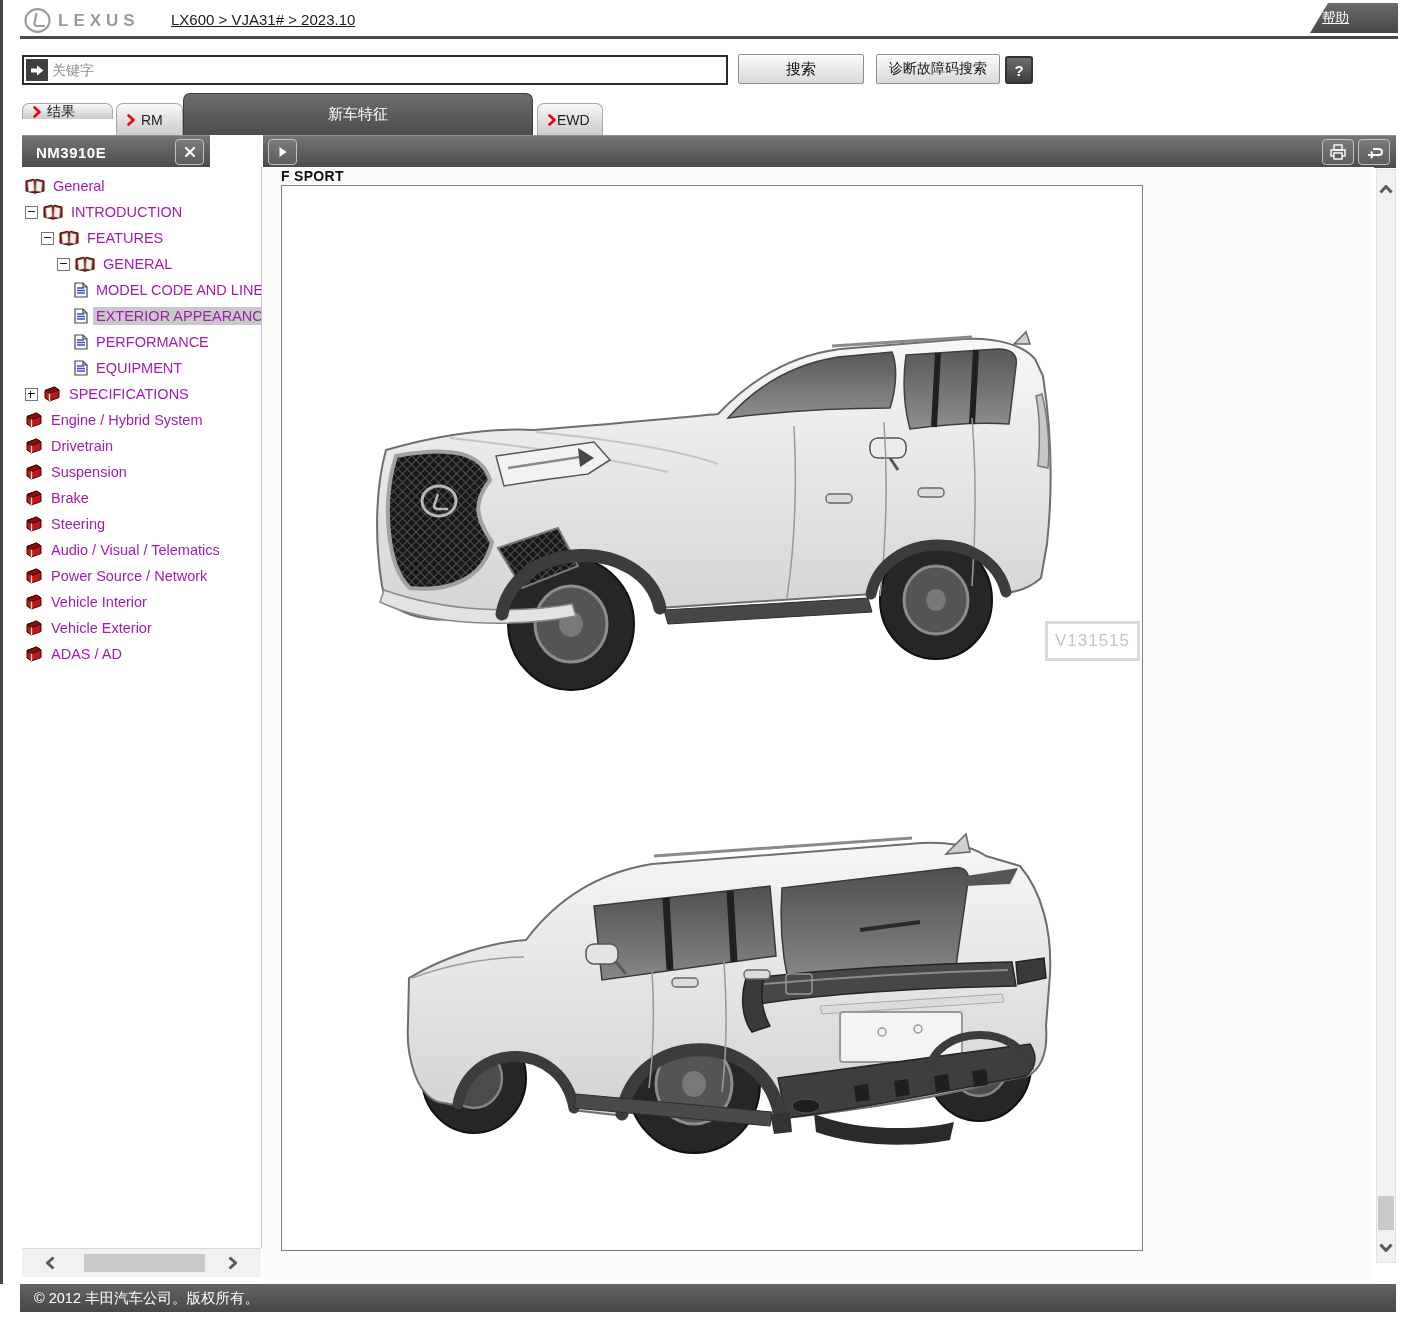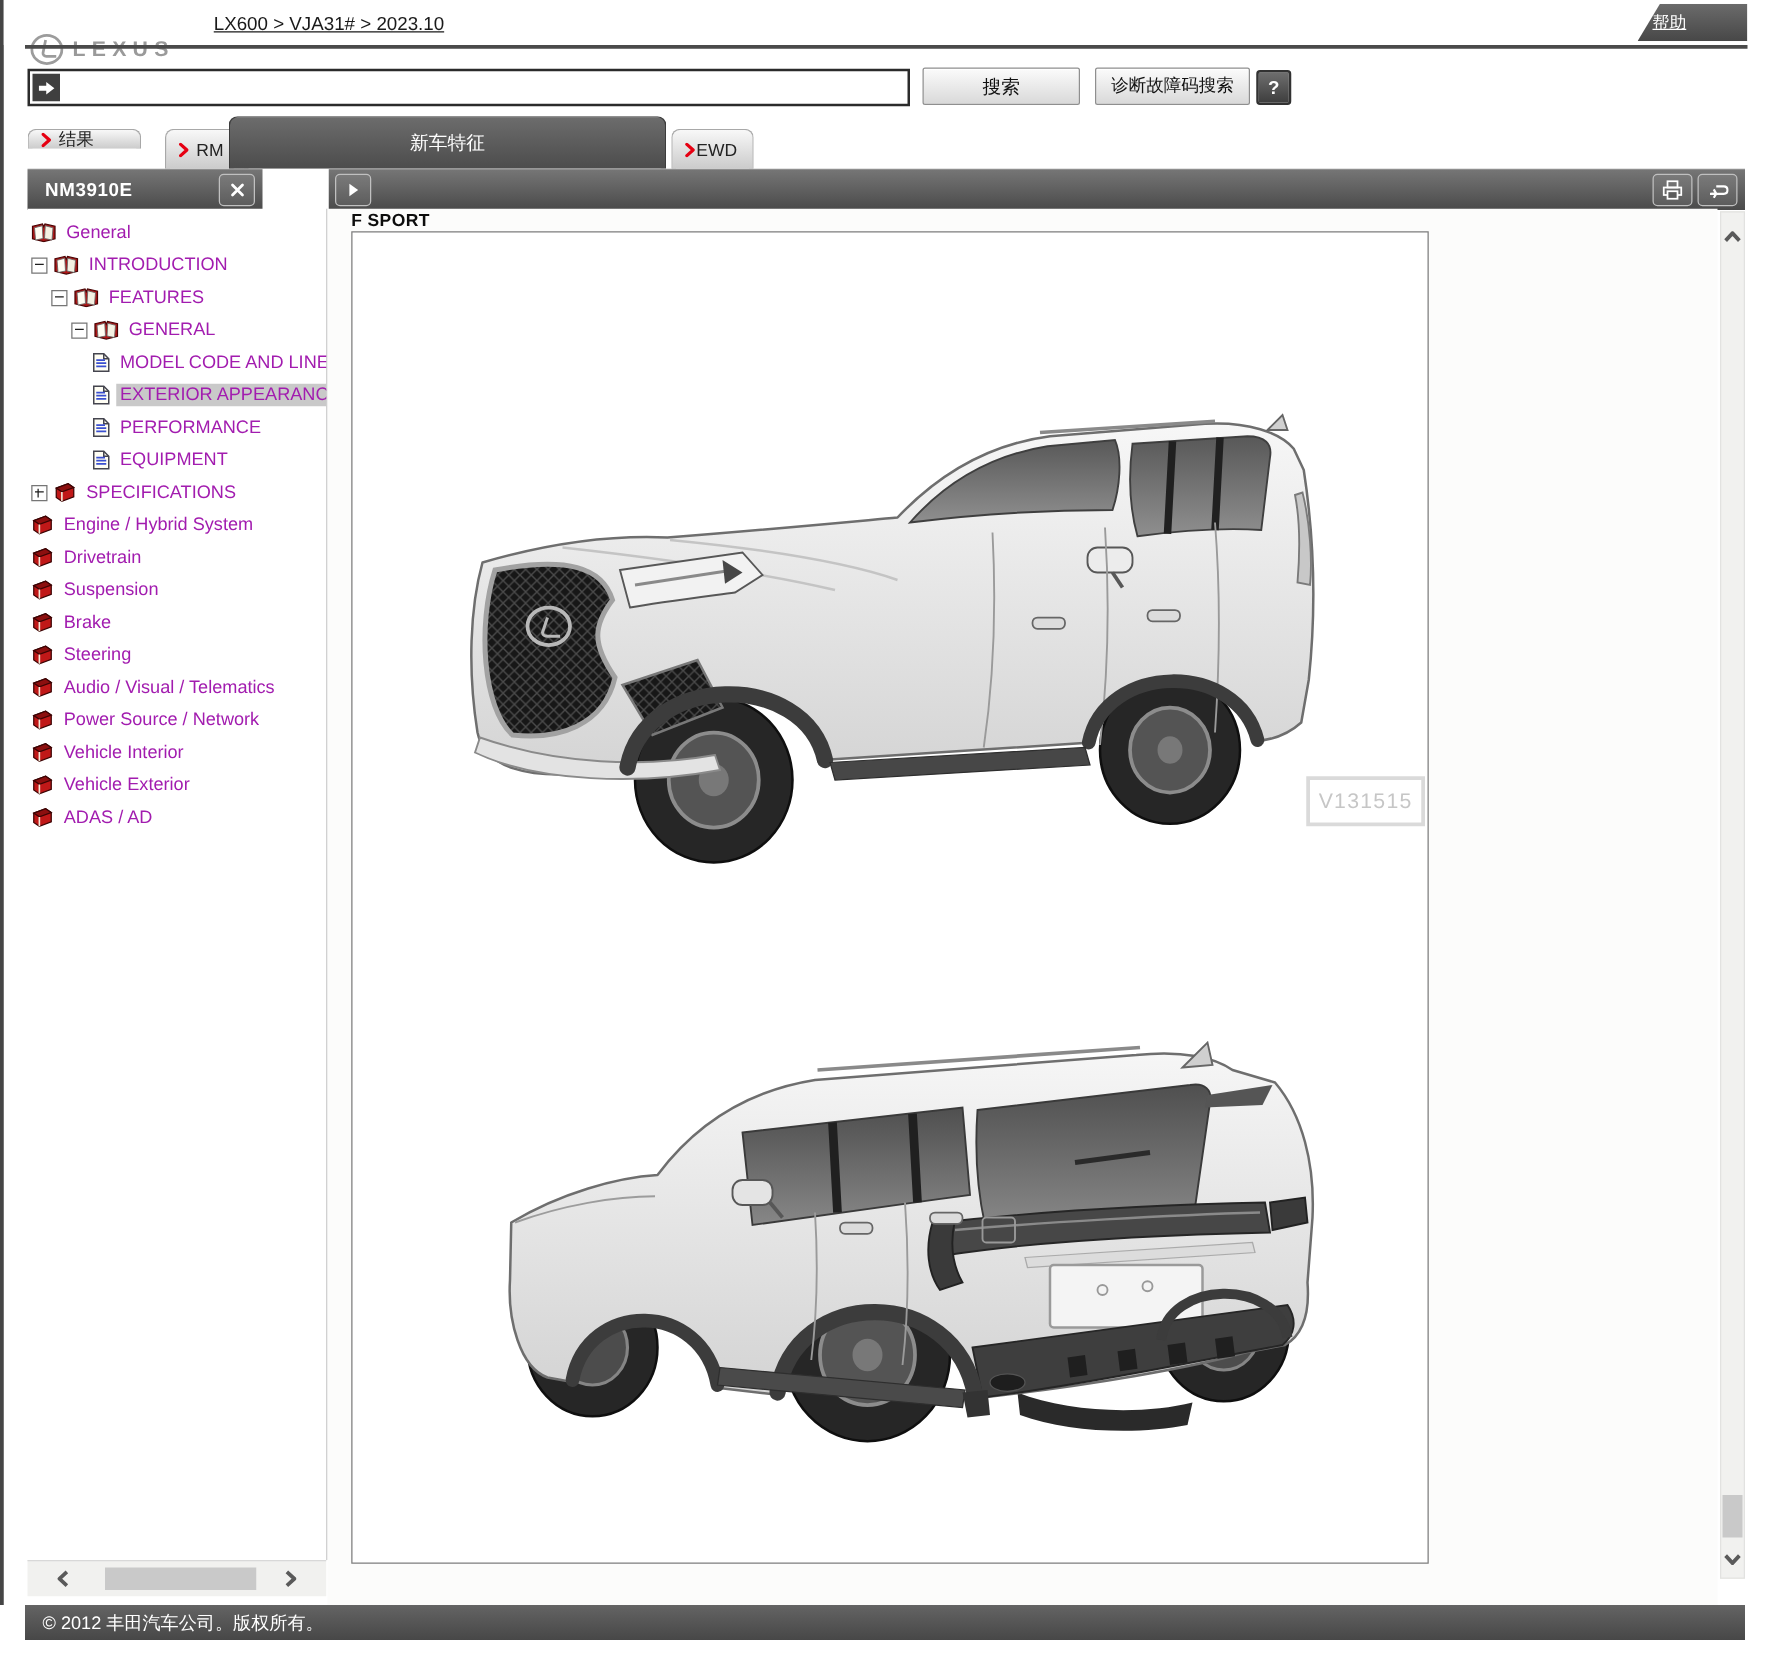--- a/index.html
+++ b/index.html
@@ -5,21 +5,21 @@
   html,body{margin:0;padding:0;background:#fff;}
   body{width:1416px;height:1322px;position:relative;overflow:hidden;
        font-family:"Liberation Sans","DejaVu Sans",sans-serif;color:#1c1c1c;}
   .abs{position:absolute;}
 
   
   #left-border{left:0;top:0;width:3px;height:1284px;background:#454545;}
 
   
   #topbar{left:3px;top:0;width:1413px;height:36px;background:#fff;}
-  #logo{left:21px;top:7px;display:flex;align-items:center;gap:7px;margin-top:19px;}
+  #logo{left:21px;top:7px;display:flex;align-items:center;gap:7px;}
   #logo-text{color:#9a9a9a;font-weight:bold;font-size:17px;letter-spacing:5px;}
   #breadcrumb{left:168px;top:11px;font-size:15px;color:#1a1a1a;text-decoration:underline;}
   #help-btn{right:18px;top:3px;width:76px;height:30px;background:linear-gradient(#6b6b6b,#474747);
             clip-path:polygon(18px 0,100% 0,100% 100%,0 100%);color:#fff;font-size:13.5px;
             display:flex;align-items:center;padding-left:12px;cursor:pointer;}
   #help-btn span{text-decoration:underline;}
   #top-rule{left:20px;top:36px;width:1378px;height:3px;background:#4a4a4a;}
 
   
   #search-wrap{left:22px;top:55px;width:702px;height:26px;border:2px solid #2b2b2b;background:#fff;display:flex;align-items:center;}
@@ -33,21 +33,21 @@
   #dtc-btn{left:876px;top:54px;width:122px;height:28px;font-size:14px;}
   #qmark-btn{left:1005px;top:56px;width:24px;height:24px;background:linear-gradient(#6e6e6e,#3e3e3e);
              border:2px solid #323232;border-radius:3px;color:#fff;font-weight:bold;font-size:15px;
              display:flex;align-items:center;justify-content:center;cursor:pointer;}
 
   
   .tab{position:absolute;box-sizing:border-box;border:1px solid #a8a8a8;border-bottom:none;
        border-radius:7px 7px 0 0;background:linear-gradient(#f8f8f8,#cbcbcb);
        display:flex;align-items:center;font-size:14px;color:#222;cursor:pointer;gap:6px;padding:0 10px;}
   #tab-results{left:22px;top:103px;width:91px;height:16px;}
-  #tab-rm{left:132px;top:103px;width:67px;height:32px;}
+  #tab-rm{left:116px;top:103px;width:67px;height:32px;}
   #tab-ncf{left:183px;top:93px;width:350px;height:42px;background:linear-gradient(#6c6c6c,#4c4c4c);
            border-color:#3c3c3c;color:#fff;font-size:15px;justify-content:center;}
   #tab-ewd{left:537px;top:103px;width:66px;height:32px;gap:1px;}
   .tab svg{flex:none;}
 
   
   .dbar{background:linear-gradient(#757575,#4a4a4a);border-top:1px solid #8e8e8e;}
   #bar-left{left:22px;top:135px;width:188px;height:32px;display:flex;align-items:center;}
   #bar-right{left:263px;top:135px;width:1133px;height:32px;display:flex;align-items:center;}
   #doc-id{color:#fff;font-weight:bold;font-size:15px;margin-left:14px;letter-spacing:.5px;}
@@ -148,20 +148,21 @@
   </div>
 </div>
 <div id="top-rule" class="abs"></div>
 
 <div id="search-wrap" class="abs">
   <span id="search-arrow">
     <svg width="13" height="11" viewBox="0 0 13 11">
         <path d="M0,3.5 H6 V0.5 L12.5,5.5 L6,10.5 V7.5 H0 Z" fill="#fff"></path>
       </svg>
   </span>
+  <input id="search-input" type="text" placeholder="关键字" style="">
 </div>
 <div id="search-btn" class="abs gbtn">搜索</div>
 <div id="dtc-btn" class="abs gbtn">诊断故障码搜索</div>
 <div id="qmark-btn" class="abs">?</div>
 
 <div id="tab-results" class="tab">
   <svg width="8" height="12">
       <use href="#i-red-chev"></use>
     </svg>
   <span>结果</span>

